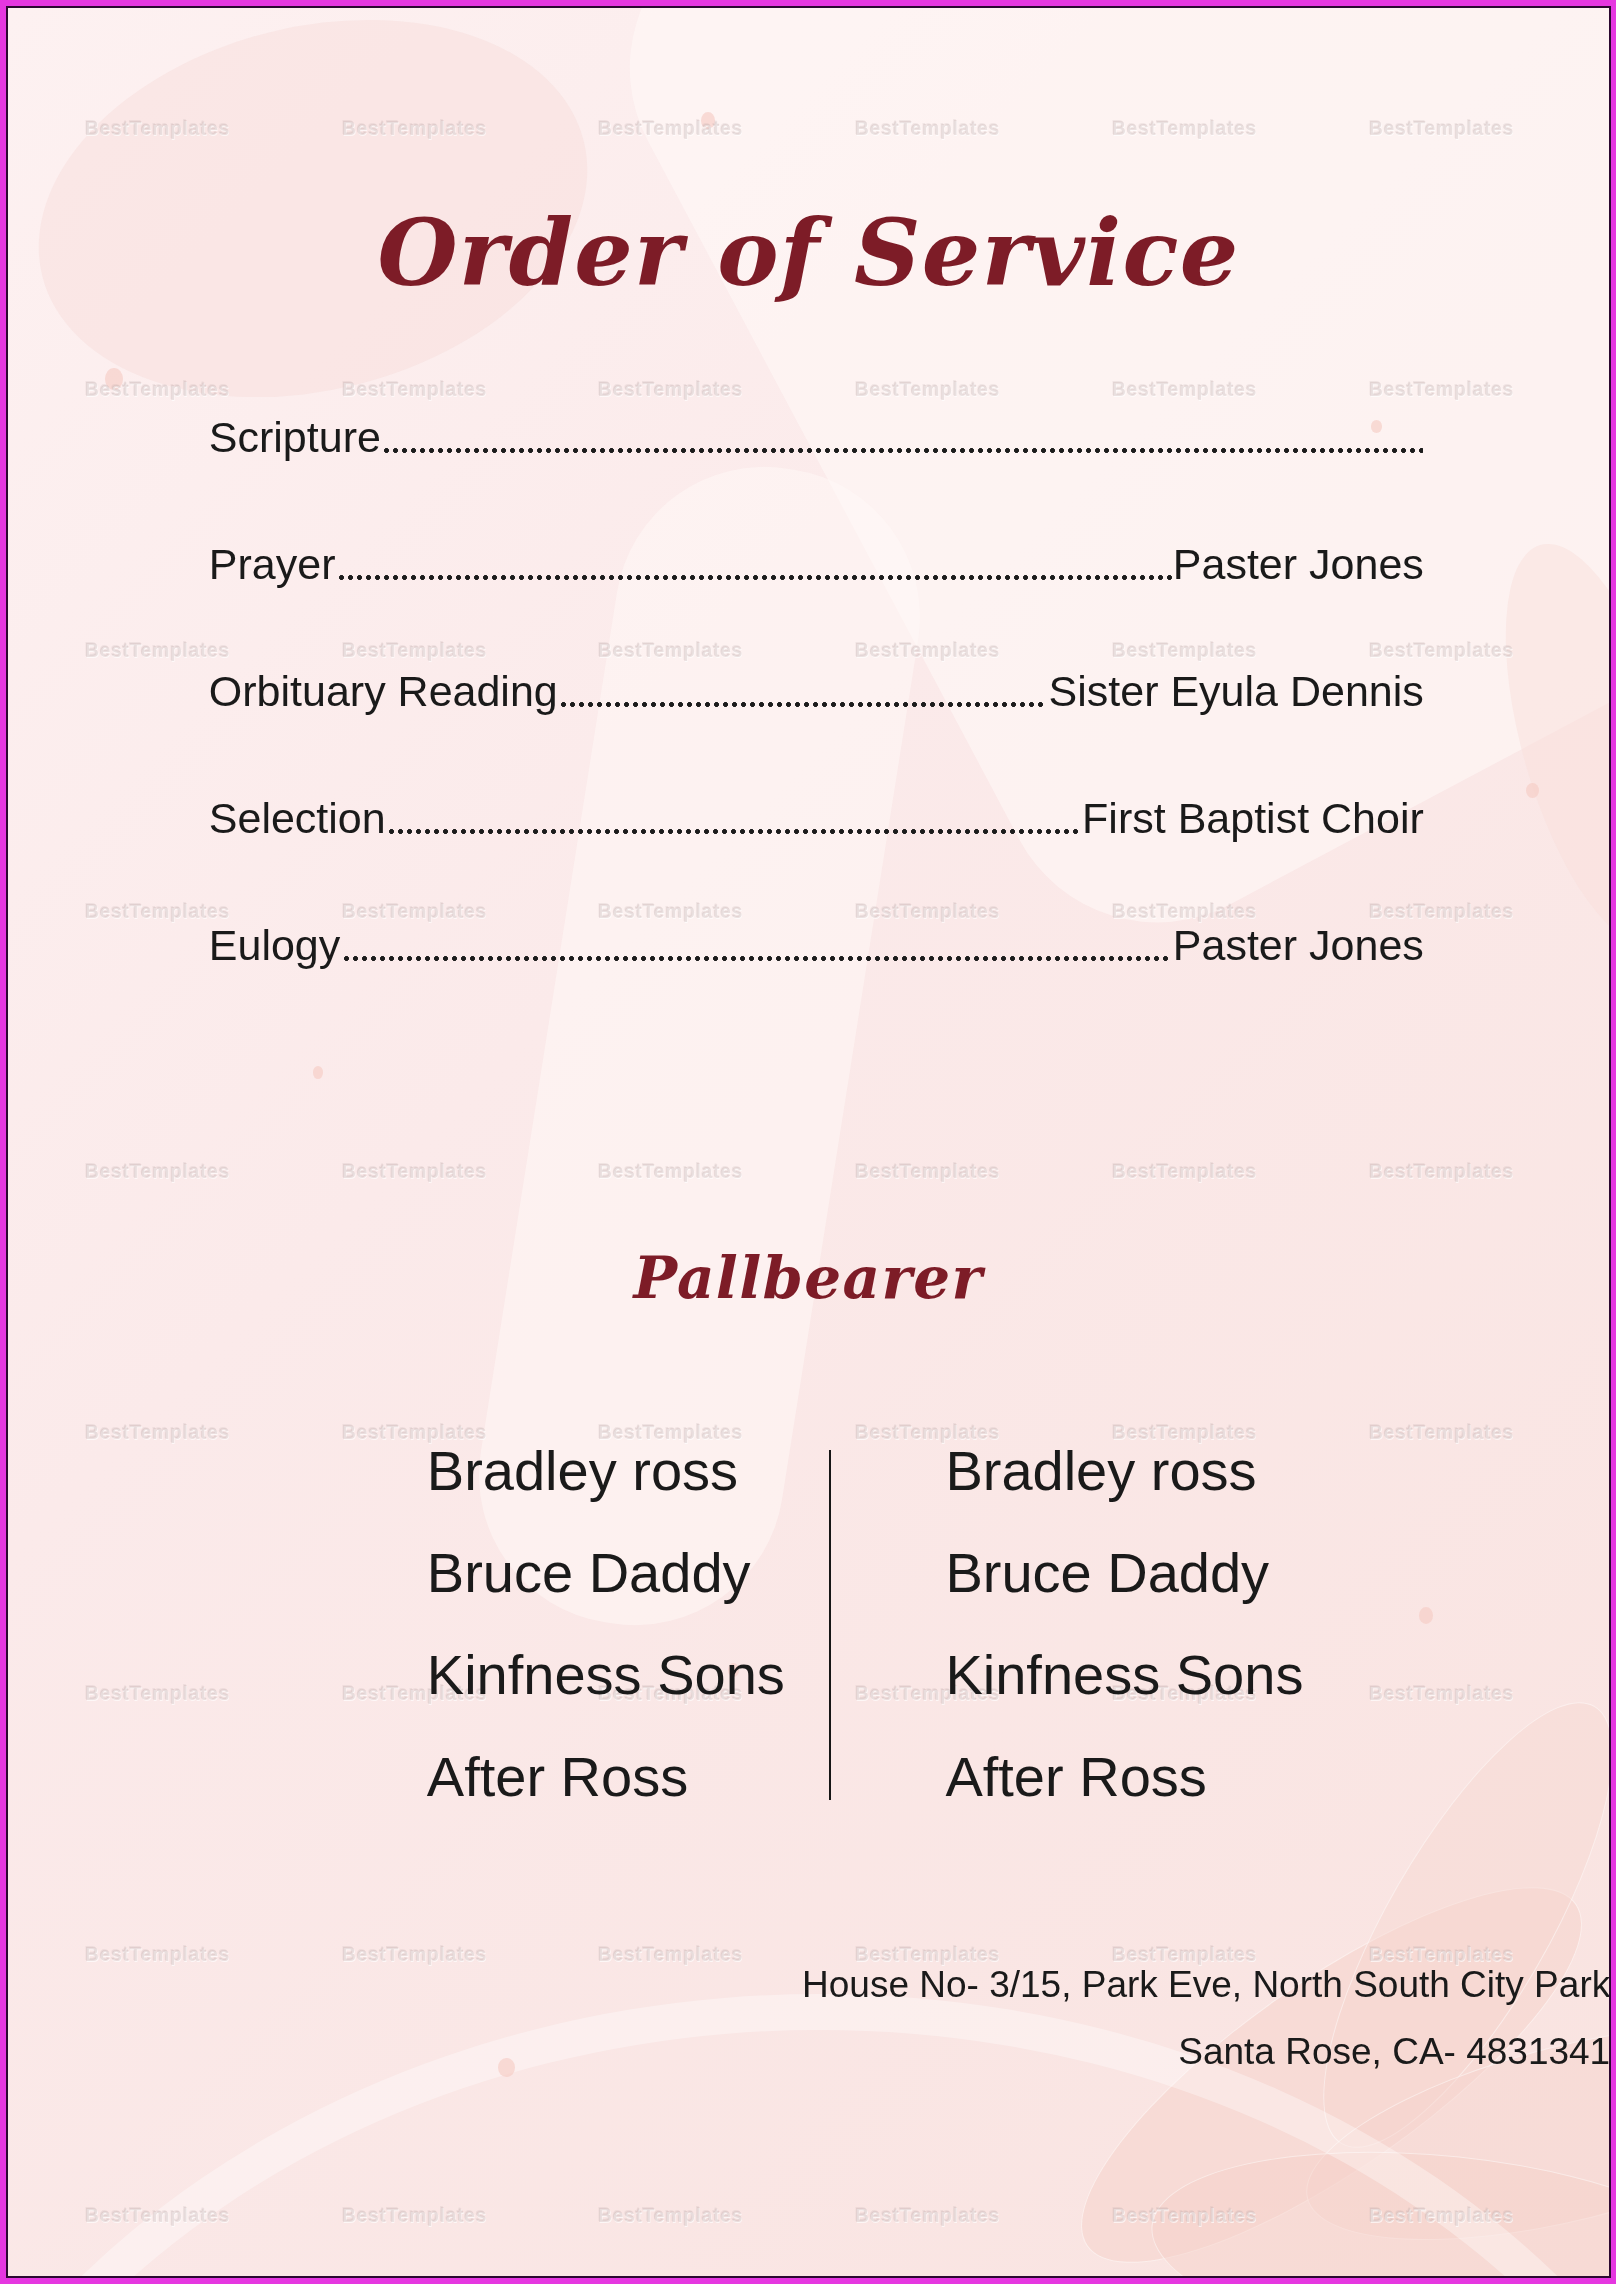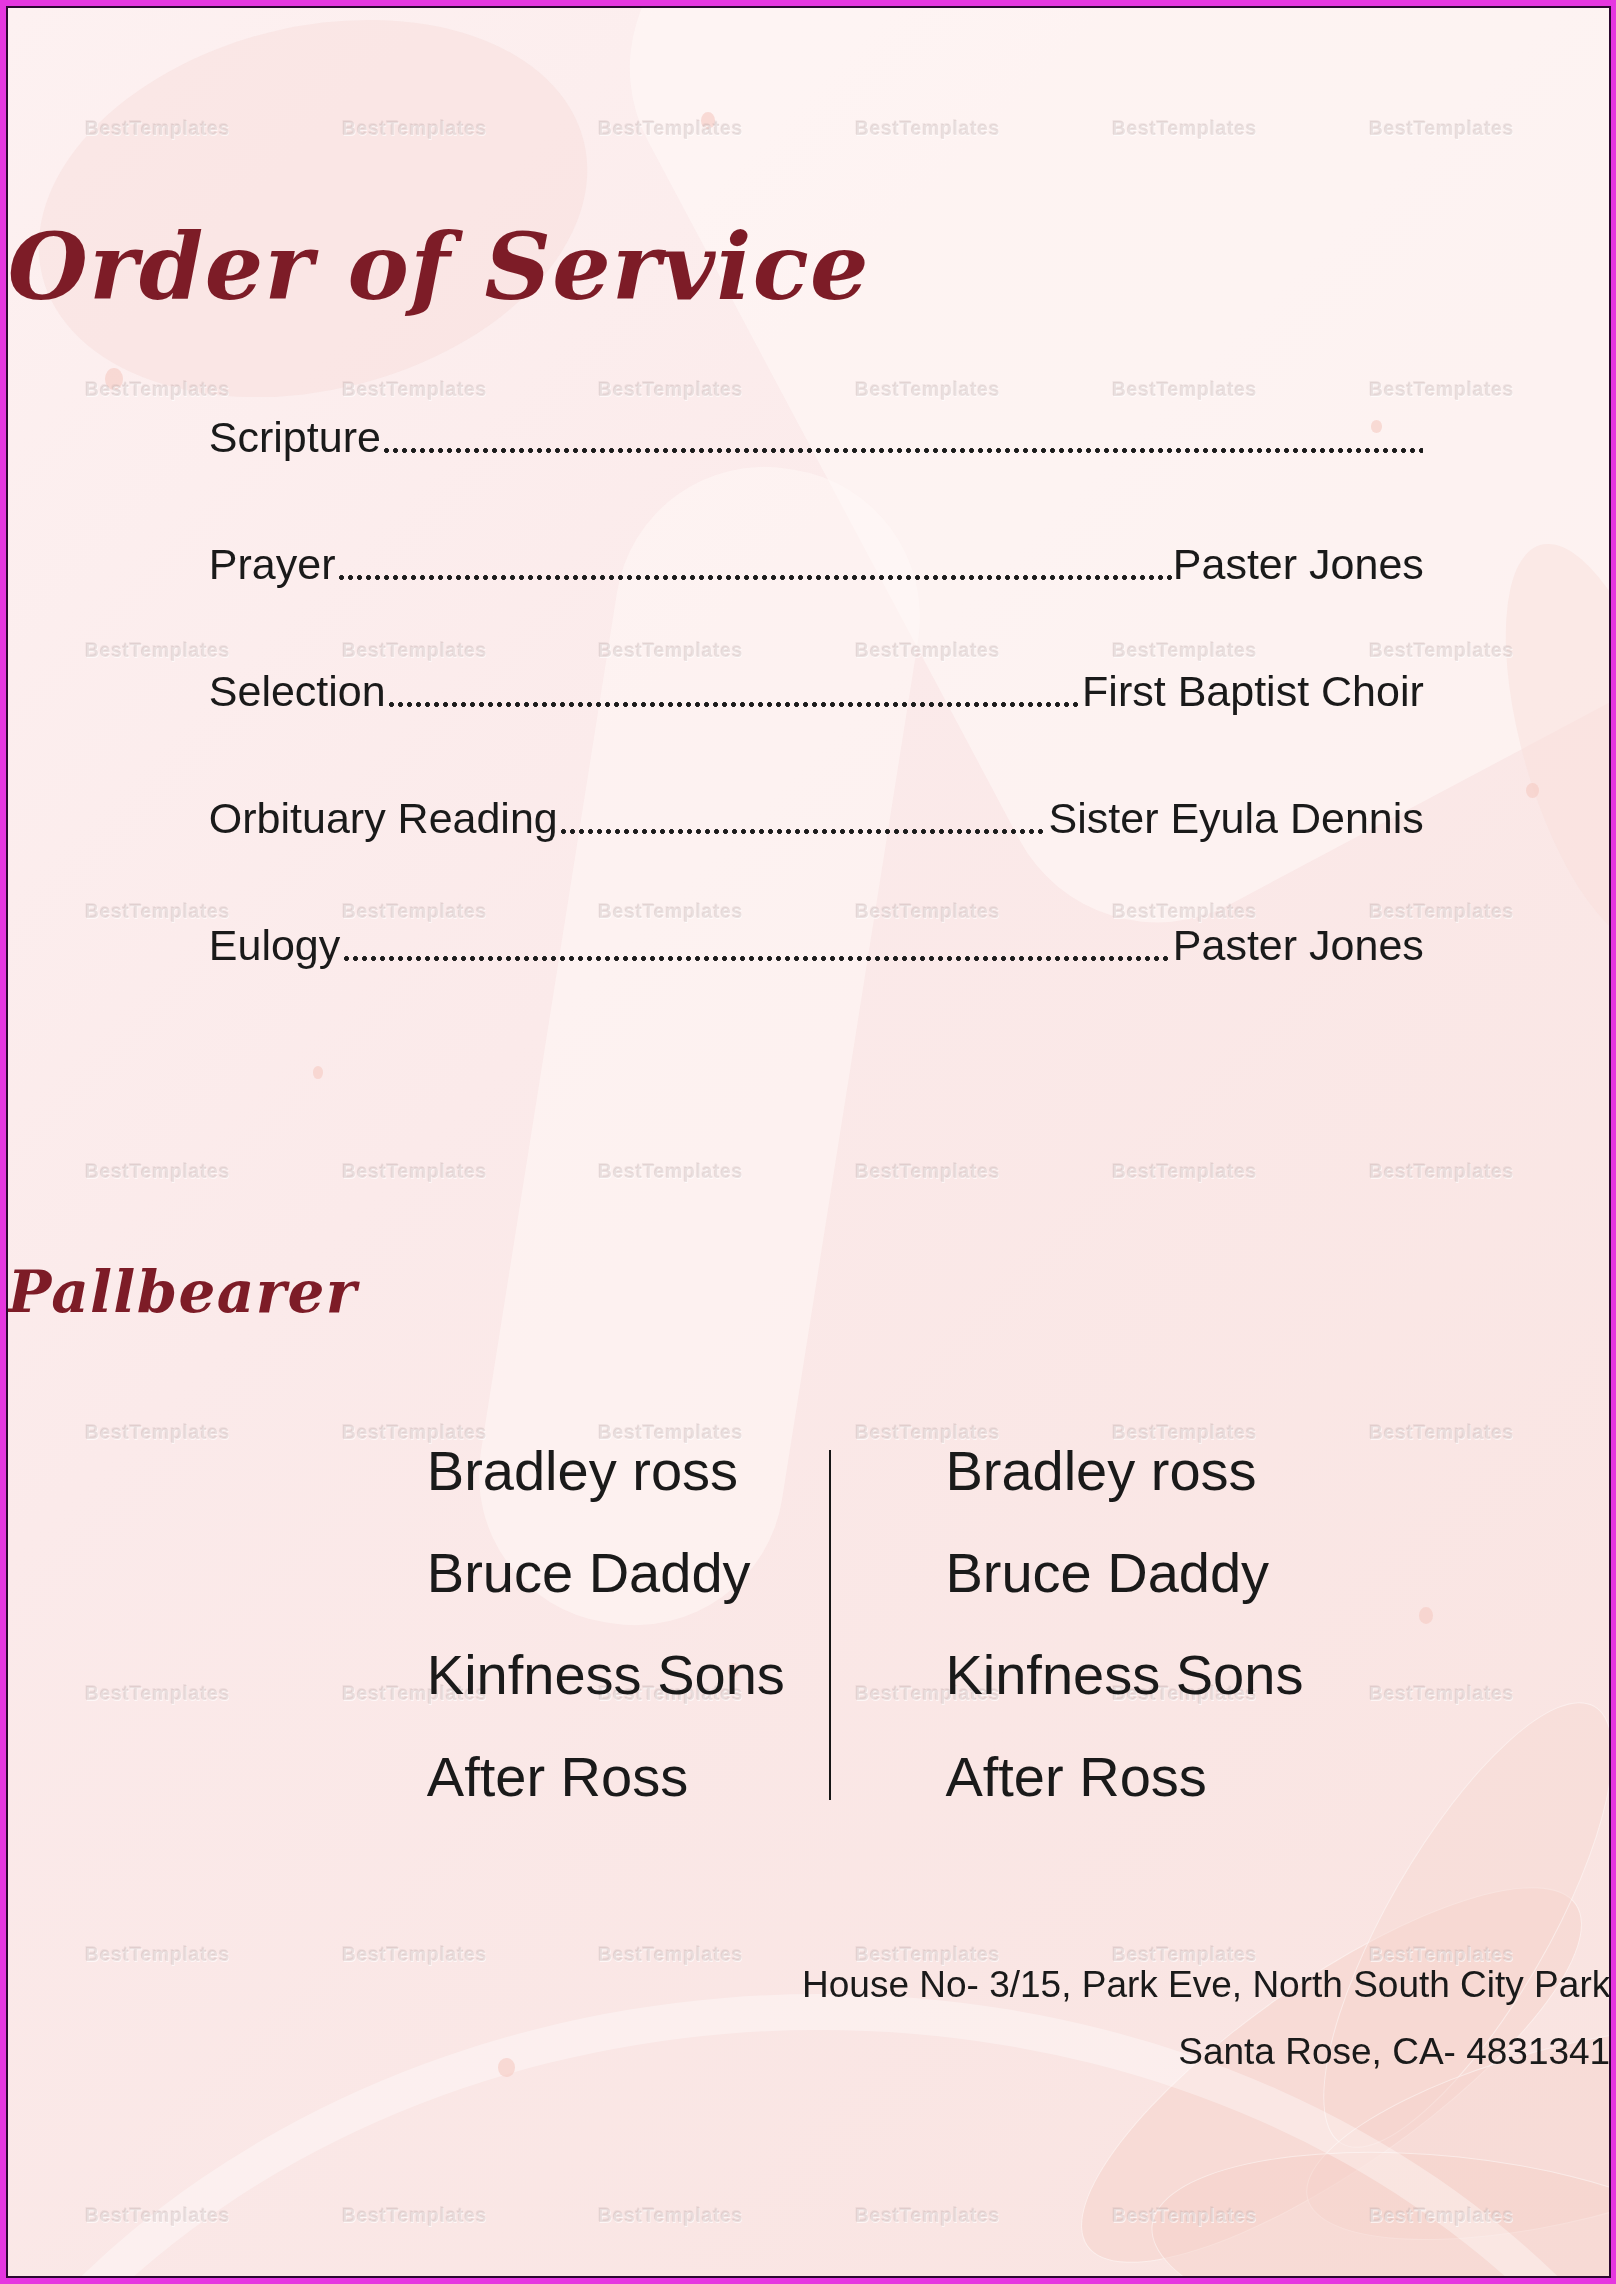--- a/index.html
+++ b/index.html
@@ -48,23 +48,23 @@
   
   #watermarks { position:absolute; inset:0; pointer-events:none;border-radius:29px; }
   .wm {
     position:absolute; font-size:19.5px; font-weight:600; letter-spacing:0.6px;
     color:rgba(198,180,180,.34);
     text-shadow:0.6px 0.6px 0 rgba(255,255,255,.65), -0.6px -0.6px 0 rgba(185,165,165,.18);
     white-space:nowrap;
   }
   
   .script-heading {
-    position:absolute; left:0; width:100%; 
+    position:absolute; left:0; width:100%; text-align:center;
     font-family:"DejaVu Serif", serif; font-style:italic; font-weight:600;
-    color:#7d1c27; letter-spacing:1.3px;margin-top:14px;
+    color:#7d1c27; letter-spacing:1.3px;
   }
   .service-title { top:191px; font-size:92px; }
   .pallbearer-title { top:1236px; font-size:58px; }
 
   .service-list { position:absolute; left:201px; width:1215px; top:407px; }
   .service-row {
     display:flex; align-items:baseline; height:45px; margin-bottom:82px;
     font-size:43px; line-height:45px; color:#1a1a1a; white-space:nowrap;
   }
   .service-row .label, .service-row .name { flex:0 0 auto; }
@@ -168,28 +168,28 @@
       <span class="label">Scripture</span>
       <span class="leader-dots"></span>
       <span class="name"></span>
     </div>
     <div class="service-row">
       <span class="label">Prayer</span>
       <span class="leader-dots"></span>
       <span class="name">Paster Jones</span>
     </div>
     <div class="service-row">
+      <span class="label">Orbituary Reading</span>
+      <span class="leader-dots"></span>
+      <span class="name">Sister Eyula Dennis</span>
+    </div>
+    <div class="service-row">
       <span class="label">Selection</span>
       <span class="leader-dots"></span>
       <span class="name">First Baptist Choir</span>
-    </div>
-    <div class="service-row">
-      <span class="label">Orbituary Reading</span>
-      <span class="leader-dots"></span>
-      <span class="name">Sister Eyula Dennis</span>
     </div>
     <div class="service-row">
       <span class="label">Eulogy</span>
       <span class="leader-dots"></span>
       <span class="name">Paster Jones</span>
     </div>
   </div>
 
   <div class="script-heading pallbearer-title">Pallbearer</div>
 

